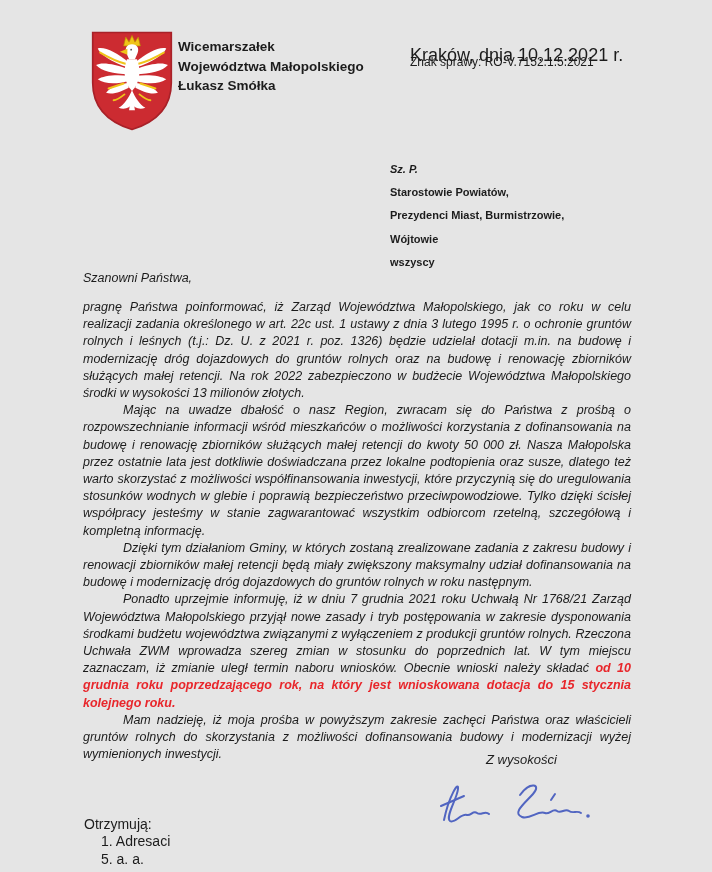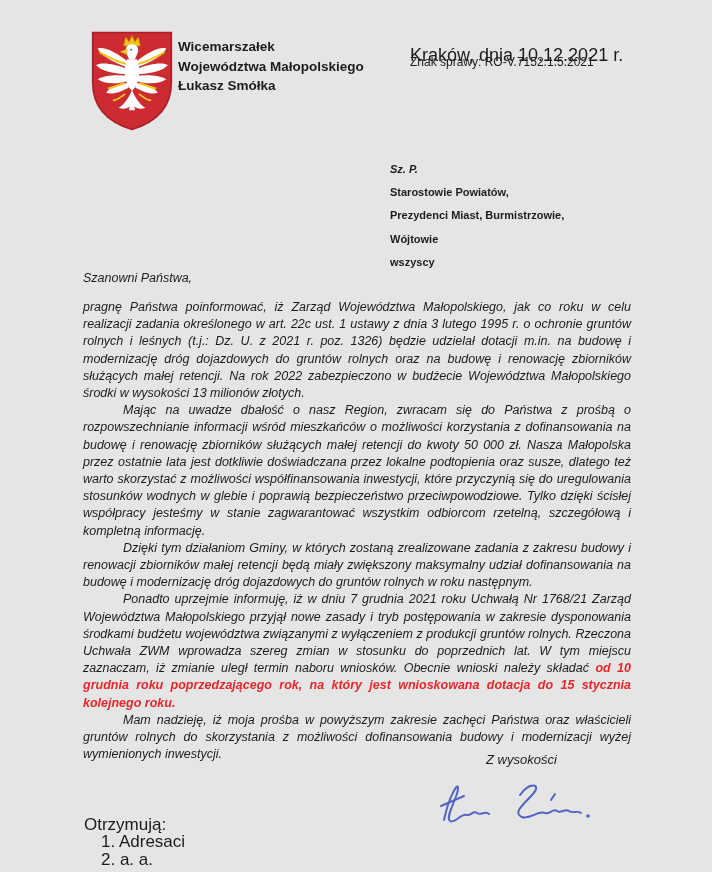--- a/index.html
+++ b/index.html
@@ -35,21 +35,21 @@
     position:absolute;left:83px;top:299px;width:548px;
     font-size:12.5px;line-height:17.2px;text-align:justify;font-style:italic;
   }
   .letter-body p{margin:0;}
   .letter-body p.indent{text-indent:40px;}
   .hl{color:var(--highlight);font-weight:bold;}
   
   .valediction{position:absolute;left:486px;top:752px;font-size:13px;font-style:italic;}
   .signature{position:absolute;left:430px;top:774px;width:170px;height:62px;}
   
-  .footer{position:absolute;left:84px;top:816px;font-size:17px;line-height:17.3px;}
+  .footer{position:absolute;left:84px;top:816px;font-size:14px;line-height:17.3px;}
   .footer .footer-item{padding-left:17px;}
 </style>
 </head>
 <body>
 
 <div class="page">
 
   <svg class="crest" viewBox="0 0 100 122" aria-hidden="true">
 
     <path d="M3,3 H97 V63 C97,93 79,110 50,119 C21,110 3,93 3,63 Z" fill="var(--shield)" stroke="var(--shield-edge)" stroke-width="2"></path>
@@ -128,16 +128,16 @@
       <path d="M11,32 L34,22"></path>
       <path d="M90,21 C100,7 112,10 103,20 C94,30 82,39 92,43 C100,46 108,36 115,39 C119,41 123,34 127,37 C131,40 135,34 139,37 C143,40 147,36 151,39"></path>
       <path d="M121,26 L125,20"></path>
     </g>
     <circle cx="158" cy="42" r="1.8" fill="var(--signature)"></circle>
   </svg>
 
   <div class="footer">
     <div>Otrzymują:</div>
     <div class="footer-item">1. Adresaci</div>
-    <div class="footer-item">2. a. a.</div>
+    <div class="footer-item">5. a. a.</div>
   </div>
 
 </div>
 
 </body></html>

